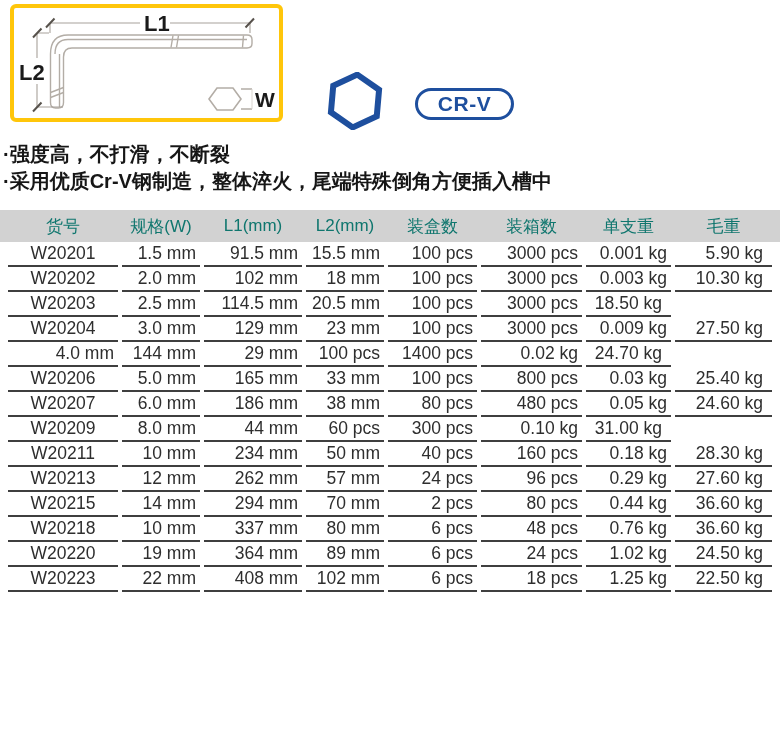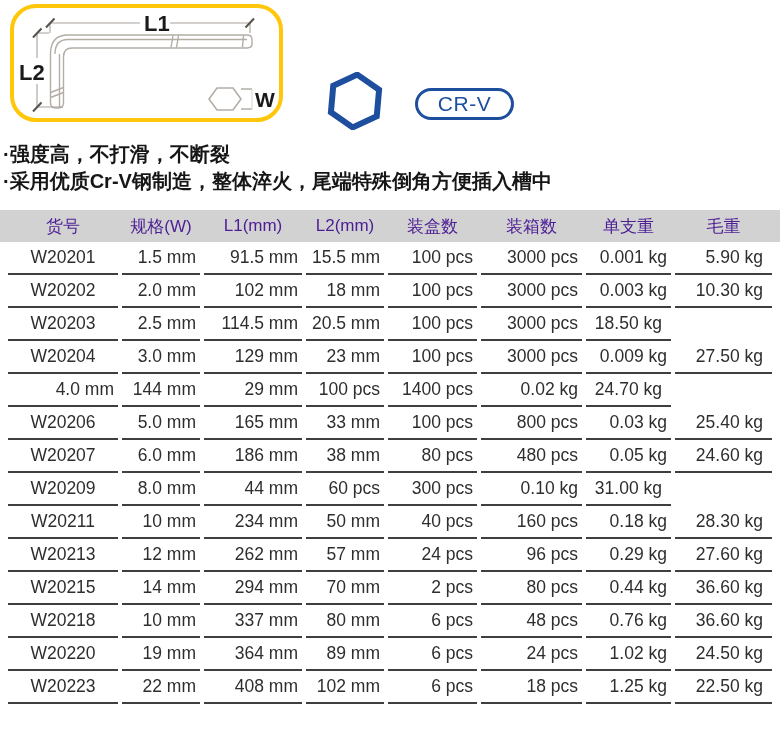--- a/index.html
+++ b/index.html
@@ -6,52 +6,52 @@
   body{
     width:780px;height:734px;position:relative;background:#ffffff;
     font-family:"Liberation Sans","DejaVu Sans",sans-serif;
     -webkit-font-smoothing:antialiased;
   }
   .page{position:absolute;inset:0;overflow:hidden;}
 
   
   .diagram-box{
     position:absolute;left:10px;top:4px;width:265px;height:110px;
-    border:4px solid var(--accent-yellow,#FFC60A);border-radius:26px;background:#fff;
+    border:4px solid var(--accent-yellow,#FFC60A);border-radius:6px;background:#fff;
   }
   .diagram-box svg{display:block;width:265px;height:110px;}
 
   
   .brand-hex{position:absolute;left:327px;top:72px;width:56px;height:58px;}
   .crv-pill{
     position:absolute;left:415px;top:88px;width:93px;height:26px;
     border:3px solid var(--brand-blue,#1E4F9E);border-radius:17px;
-    color:var(--brand-blue,#1E4F9E);font-size:21px;font-weight:400;letter-spacing:.5px;
+    color:var(--brand-blue,#1E4F9E);font-size:21px;font-weight:700;letter-spacing:.5px;
     display:flex;align-items:center;justify-content:center;
   }
 
   
   .description{
     position:absolute;left:3px;top:141px;
     font-size:20px;font-weight:600;color:#161616;line-height:27px;white-space:nowrap;
   }
 
   
   .spec-table{position:absolute;left:0;top:210px;width:780px;}
   .grid-row{
     display:grid;
     grid-template-columns:110px 78px 98px 78px 89px 101px 85px 97px;
     column-gap:4px;padding:0 8px;box-sizing:border-box;
   }
   .thead{
     height:32px;background:var(--header-bg,#D2D2D2);
-    align-items:center;font-size:17px;color:#4c1d95;
+    align-items:center;font-size:17px;color:#0f766e;
   }
   .th{text-align:center;white-space:nowrap;}
-  .trow{height:33px;}
+  .trow{height:25px;}
   .td{
     display:flex;align-items:center;height:100%;box-sizing:border-box;
     border-bottom:2px solid #3F3F3F;
     font-size:17.5px;color:#2e2e2e;white-space:nowrap;
   }
   .td.c1{justify-content:center;}
   .td:not(.c1){justify-content:flex-end;padding-right:4px;}
   .td.c8{padding-right:9px;}
 
   .svg-label{font-family:"Liberation Sans","DejaVu Sans",sans-serif;}

